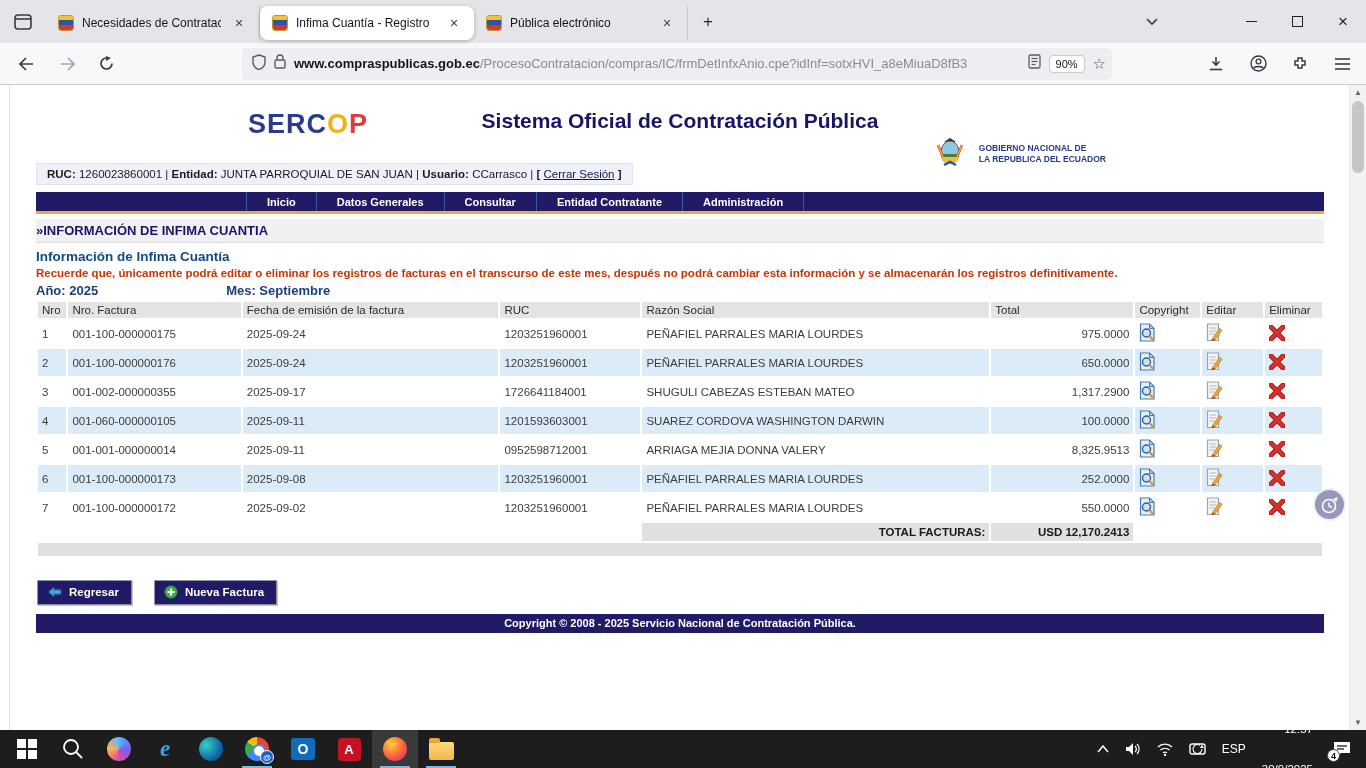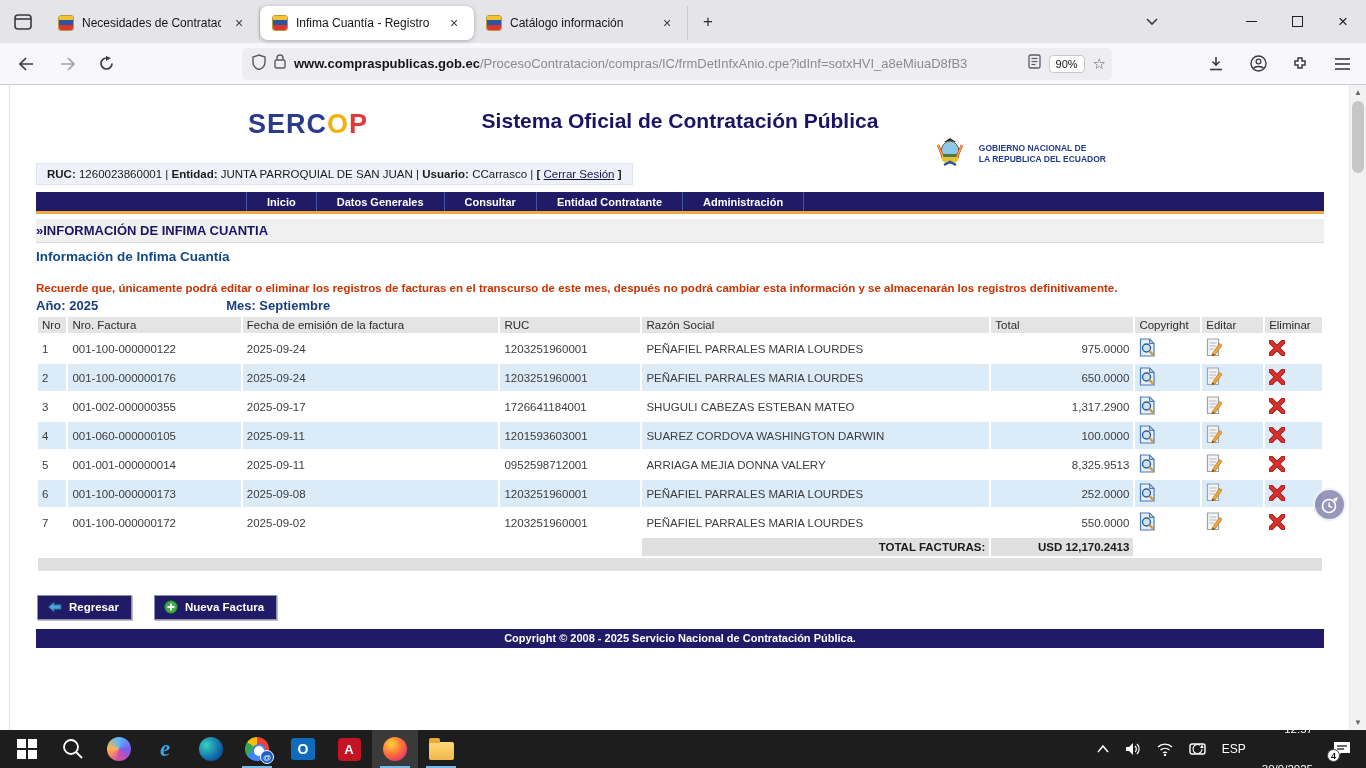--- a/index.html
+++ b/index.html
@@ -63,21 +63,21 @@
 
   
   .navbar { margin-top:7px; background:#211a66; border-bottom:3px solid #eda93c; height:22px; padding-left:210px; display:flex; }
   .nav-item { color:#fff; font-size:11px; font-weight:bold; line-height:21px; padding:0 20px; border-right:1px solid #3d57a8; white-space:nowrap; }
   .nav-item:first-child { border-left:1px solid #3d57a8; }
 
   
   .breadcrumb-bar { margin-top:5px; background:#f0f0f0; border-bottom:1px solid #dcdcdc; padding:2px 0 3px 0; }
   .breadcrumb { font-size:13px; font-weight:bold; color:#1a1464; }
   .subtitle { margin-top:6px; font-size:13.5px; font-weight:bold; color:#124a86; }
-  .warning { margin-top:18px; font-size:11.5px; font-weight:bold; color:#cc3300; }
+  .warning { margin-top:3px; font-size:11.5px; font-weight:bold; color:#cc3300; }
   .period-row { margin-top:4px; display:flex; }
   .period { font-size:13px; font-weight:bold; color:#1a3f7e; }
   .period.month { margin-left:128px; }
 
   
   table.inv { width:100%; border-collapse:separate; border-spacing:2px; table-layout:fixed; margin-top:2px; font-size:11.5px; }
   table.inv th { background:#e4e4e4; color:#2b2b2b; font-weight:normal; text-align:left; padding:2px 4px; height:16px; overflow:hidden; white-space:nowrap; }
   table.inv td { padding:3px 4px; color:#3c3c3c; height:22px; overflow:hidden; white-space:nowrap; vertical-align:middle; }
   tr.data-row:nth-of-type(even) td { background:#dcebf8; }
   .c1{width:28px;} .c2{width:170px;} .c3{width:252px;} .c4{width:138px;} .c5{width:342px;} .c6{width:140px;} .c7{width:64px;} .c8{width:60px;} .c9{width:56px;}
@@ -153,21 +153,21 @@
       <span class="tab-label">Infima Cuantía - Registro</span>
       <span class="tab-close">×</span>
     </div>
 
     <div class="tab inactive">
       <span class="favicon">
           <i class="f1"></i>
           <i class="f2"></i>
           <i class="f3"></i>
         </span>
-      <span class="tab-label">Catálogo información</span>
+      <span class="tab-label">Pública electrónico</span>
       <span class="tab-close">×</span>
     </div>
 
     <div class="newtab-btn">+</div>
     <div class="tabstrip-spacer"></div>
 
     <div class="tablist-btn" style="margin-right:60px;">
       <svg width="12" height="8" viewBox="0 0 12 8">
           <polyline points="1,1 6,6 11,1" fill="none" stroke="#3a3a42" stroke-width="1.6"></polyline>
         </svg>
@@ -319,21 +319,21 @@
               <th class="c6">Total</th>
               <th class="c7">Copyright</th>
               <th class="c8">Editar</th>
               <th class="c9">Eliminar</th>
             </tr>
           </thead>
           <tbody>
 
               <tr class="data-row">
                 <td>1</td>
-                <td>001-100-000000122</td>
+                <td>001-100-000000175</td>
                 <td>2025-09-24</td>
                 <td>1203251960001</td>
                 <td>PEÑAFIEL PARRALES MARIA LOURDES</td>
                 <td class="num">975.0000</td>
                 <td>
                   <span class="icon-btn">
                     <svg width="17" height="19" viewBox="0 0 17 19">
                       <path d="M1.5 1 h9 l4.5 4.5 v12.5 h-13.5 z" fill="#e6eef8" stroke="#4a7ab5" stroke-width="1.2"></path>
                       <path d="M10.5 1 l4.5 4.5 h-4.5 z" fill="#b8cfe8" stroke="#4a7ab5" stroke-width="1"></path>
                       <circle cx="7.5" cy="10" r="4" fill="#cfe2f3" stroke="#2e5f96" stroke-width="1.4"></circle>

